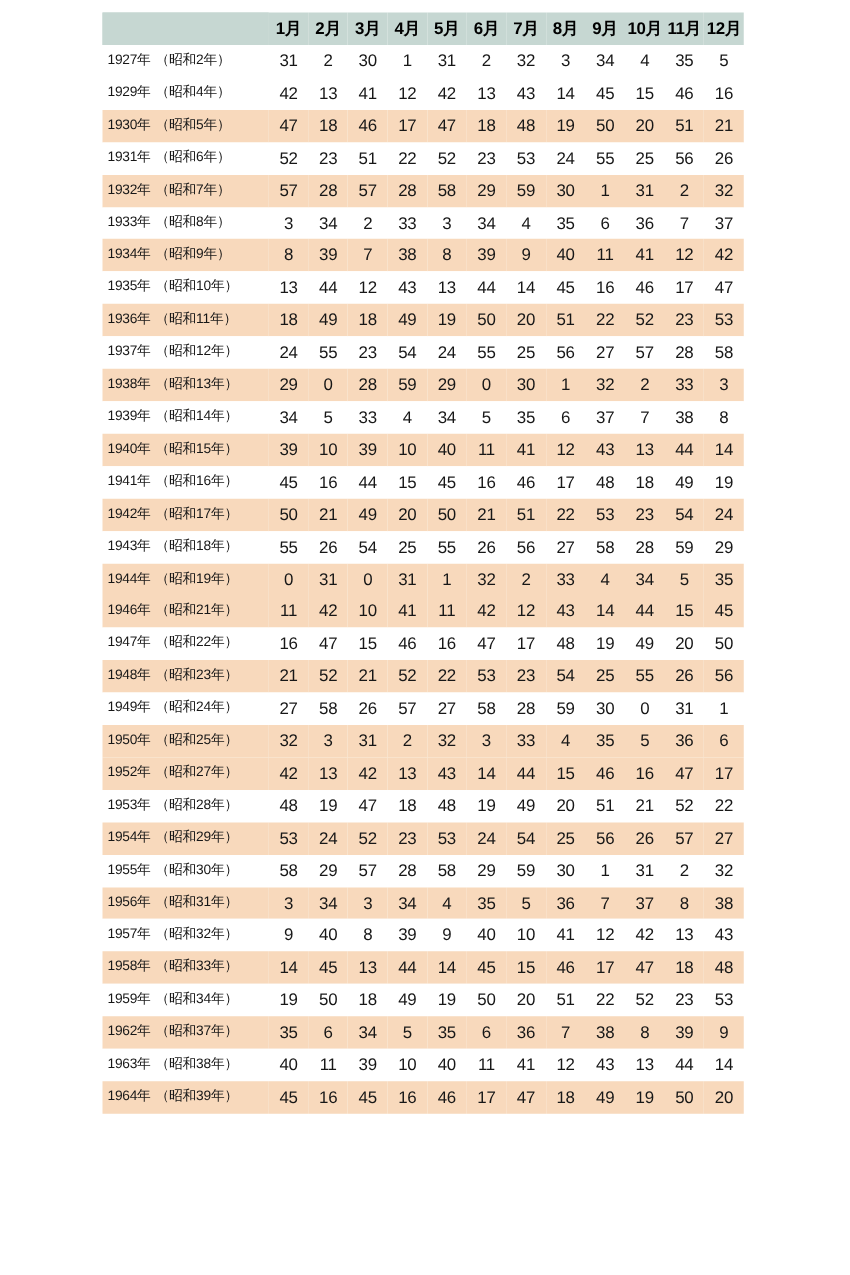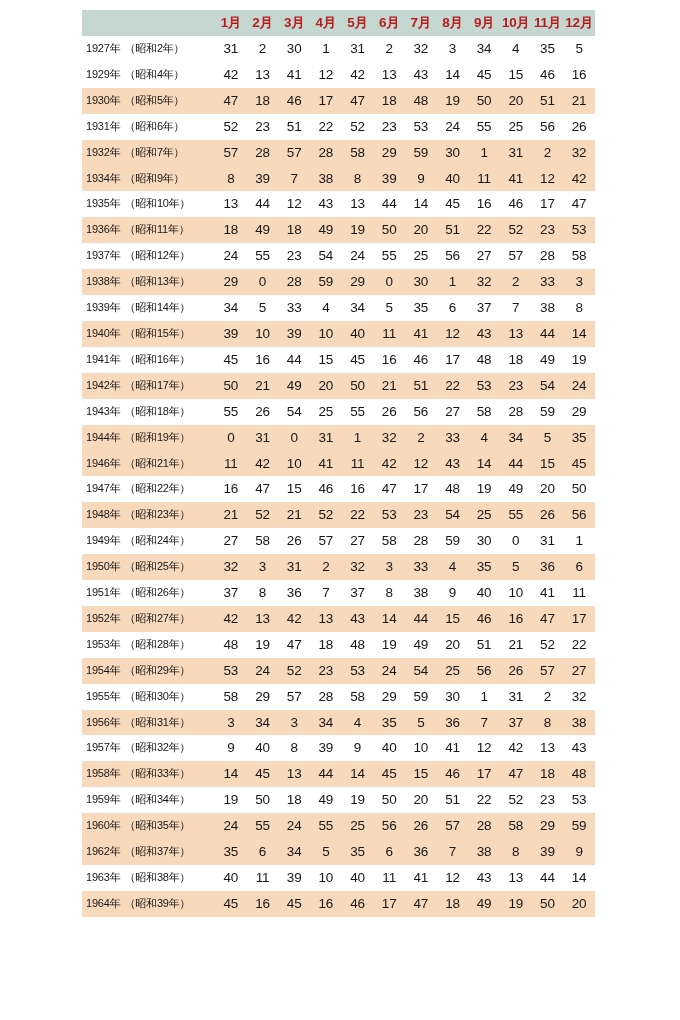--- a/index.html
+++ b/index.html
@@ -38,21 +38,21 @@
     height: 26px;
   }
 
   thead th {
     font-weight: bold;
     font-size: 13.5px;
     padding: 0;
     height: 26px;
     line-height: 26px;
     letter-spacing: -0.3px;
-    color: #b91c1c;
+    color: #000000;
   }
 
   thead th.year-head {
     background: #c6d7d2;
   }
 
   tbody tr {
     height: 25.9px;
   }
   tbody tr.stripe-light { background: #ffffff; }
@@ -189,20 +189,35 @@
           <td class="num">28</td>
           <td class="num">58</td>
           <td class="num">29</td>
           <td class="num">59</td>
           <td class="num">30</td>
           <td class="num">1</td>
           <td class="num">31</td>
           <td class="num">2</td>
           <td class="num">32</td>
         </tr>
+        <tr class="stripe-light">
+          <td class="year-cell"><span class="yr-western">1933年</span><span class="yr-era">（昭和8年）</span></td>
+          <td class="num">3</td>
+          <td class="num">34</td>
+          <td class="num">2</td>
+          <td class="num">33</td>
+          <td class="num">3</td>
+          <td class="num">34</td>
+          <td class="num">4</td>
+          <td class="num">35</td>
+          <td class="num">6</td>
+          <td class="num">36</td>
+          <td class="num">7</td>
+          <td class="num">37</td>
+        </tr>
         <tr class="stripe-peach">
           <td class="year-cell"><span class="yr-western">1934年</span><span class="yr-era">（昭和9年）</span></td>
           <td class="num">8</td>
           <td class="num">39</td>
           <td class="num">7</td>
           <td class="num">38</td>
           <td class="num">8</td>
           <td class="num">39</td>
           <td class="num">9</td>
           <td class="num">40</td>
@@ -429,35 +444,20 @@
           <td class="num">2</td>
           <td class="num">32</td>
           <td class="num">3</td>
           <td class="num">33</td>
           <td class="num">4</td>
           <td class="num">35</td>
           <td class="num">5</td>
           <td class="num">36</td>
           <td class="num">6</td>
         </tr>
-        <tr class="stripe-light">
-          <td class="year-cell"><span class="yr-western">1951年</span><span class="yr-era">（昭和26年）</span></td>
-          <td class="num">37</td>
-          <td class="num">8</td>
-          <td class="num">36</td>
-          <td class="num">7</td>
-          <td class="num">37</td>
-          <td class="num">8</td>
-          <td class="num">38</td>
-          <td class="num">9</td>
-          <td class="num">40</td>
-          <td class="num">10</td>
-          <td class="num">41</td>
-          <td class="num">11</td>
-        </tr>
         <tr class="stripe-peach">
           <td class="year-cell"><span class="yr-western">1952年</span><span class="yr-era">（昭和27年）</span></td>
           <td class="num">42</td>
           <td class="num">13</td>
           <td class="num">42</td>
           <td class="num">13</td>
           <td class="num">43</td>
           <td class="num">14</td>
           <td class="num">44</td>
           <td class="num">15</td>
@@ -565,35 +565,20 @@
           <td class="num">19</td>
           <td class="num">50</td>
           <td class="num">20</td>
           <td class="num">51</td>
           <td class="num">22</td>
           <td class="num">52</td>
           <td class="num">23</td>
           <td class="num">53</td>
         </tr>
         <tr class="stripe-peach">
-          <td class="year-cell"><span class="yr-western">1960年</span><span class="yr-era">（昭和35年）</span></td>
-          <td class="num">24</td>
-          <td class="num">55</td>
-          <td class="num">24</td>
-          <td class="num">55</td>
-          <td class="num">25</td>
-          <td class="num">56</td>
-          <td class="num">26</td>
-          <td class="num">57</td>
-          <td class="num">28</td>
-          <td class="num">58</td>
-          <td class="num">29</td>
-          <td class="num">59</td>
-        </tr>
-        <tr class="stripe-peach">
           <td class="year-cell"><span class="yr-western">1962年</span><span class="yr-era">（昭和37年）</span></td>
           <td class="num">35</td>
           <td class="num">6</td>
           <td class="num">34</td>
           <td class="num">5</td>
           <td class="num">35</td>
           <td class="num">6</td>
           <td class="num">36</td>
           <td class="num">7</td>
           <td class="num">38</td>

